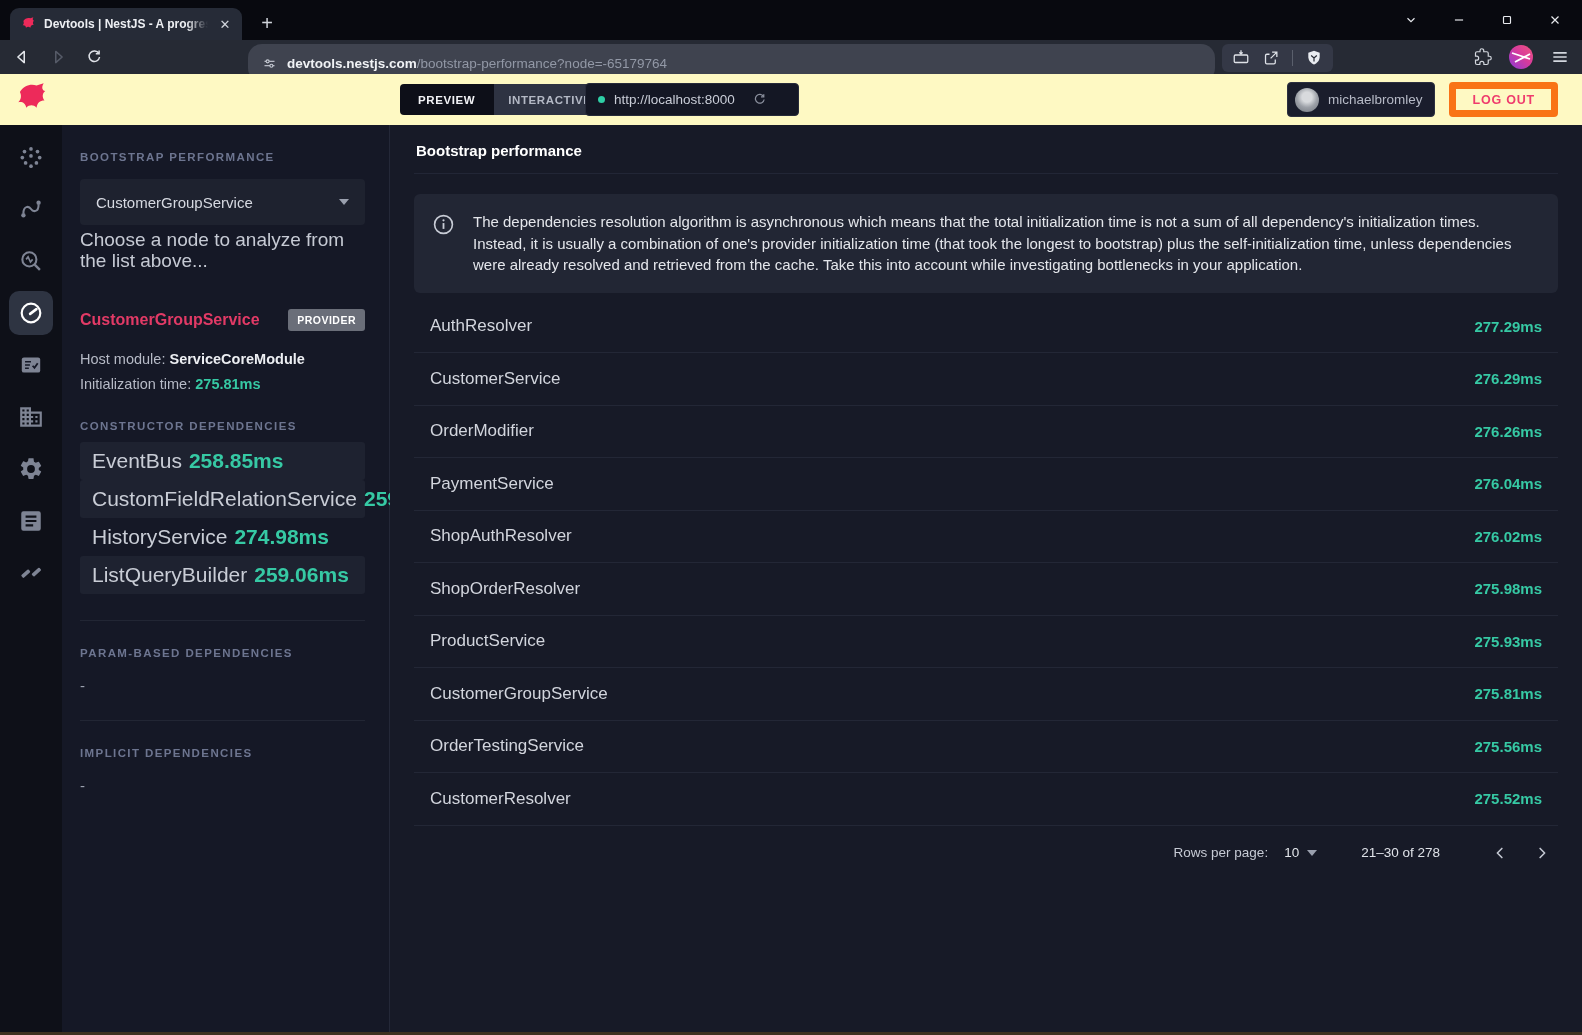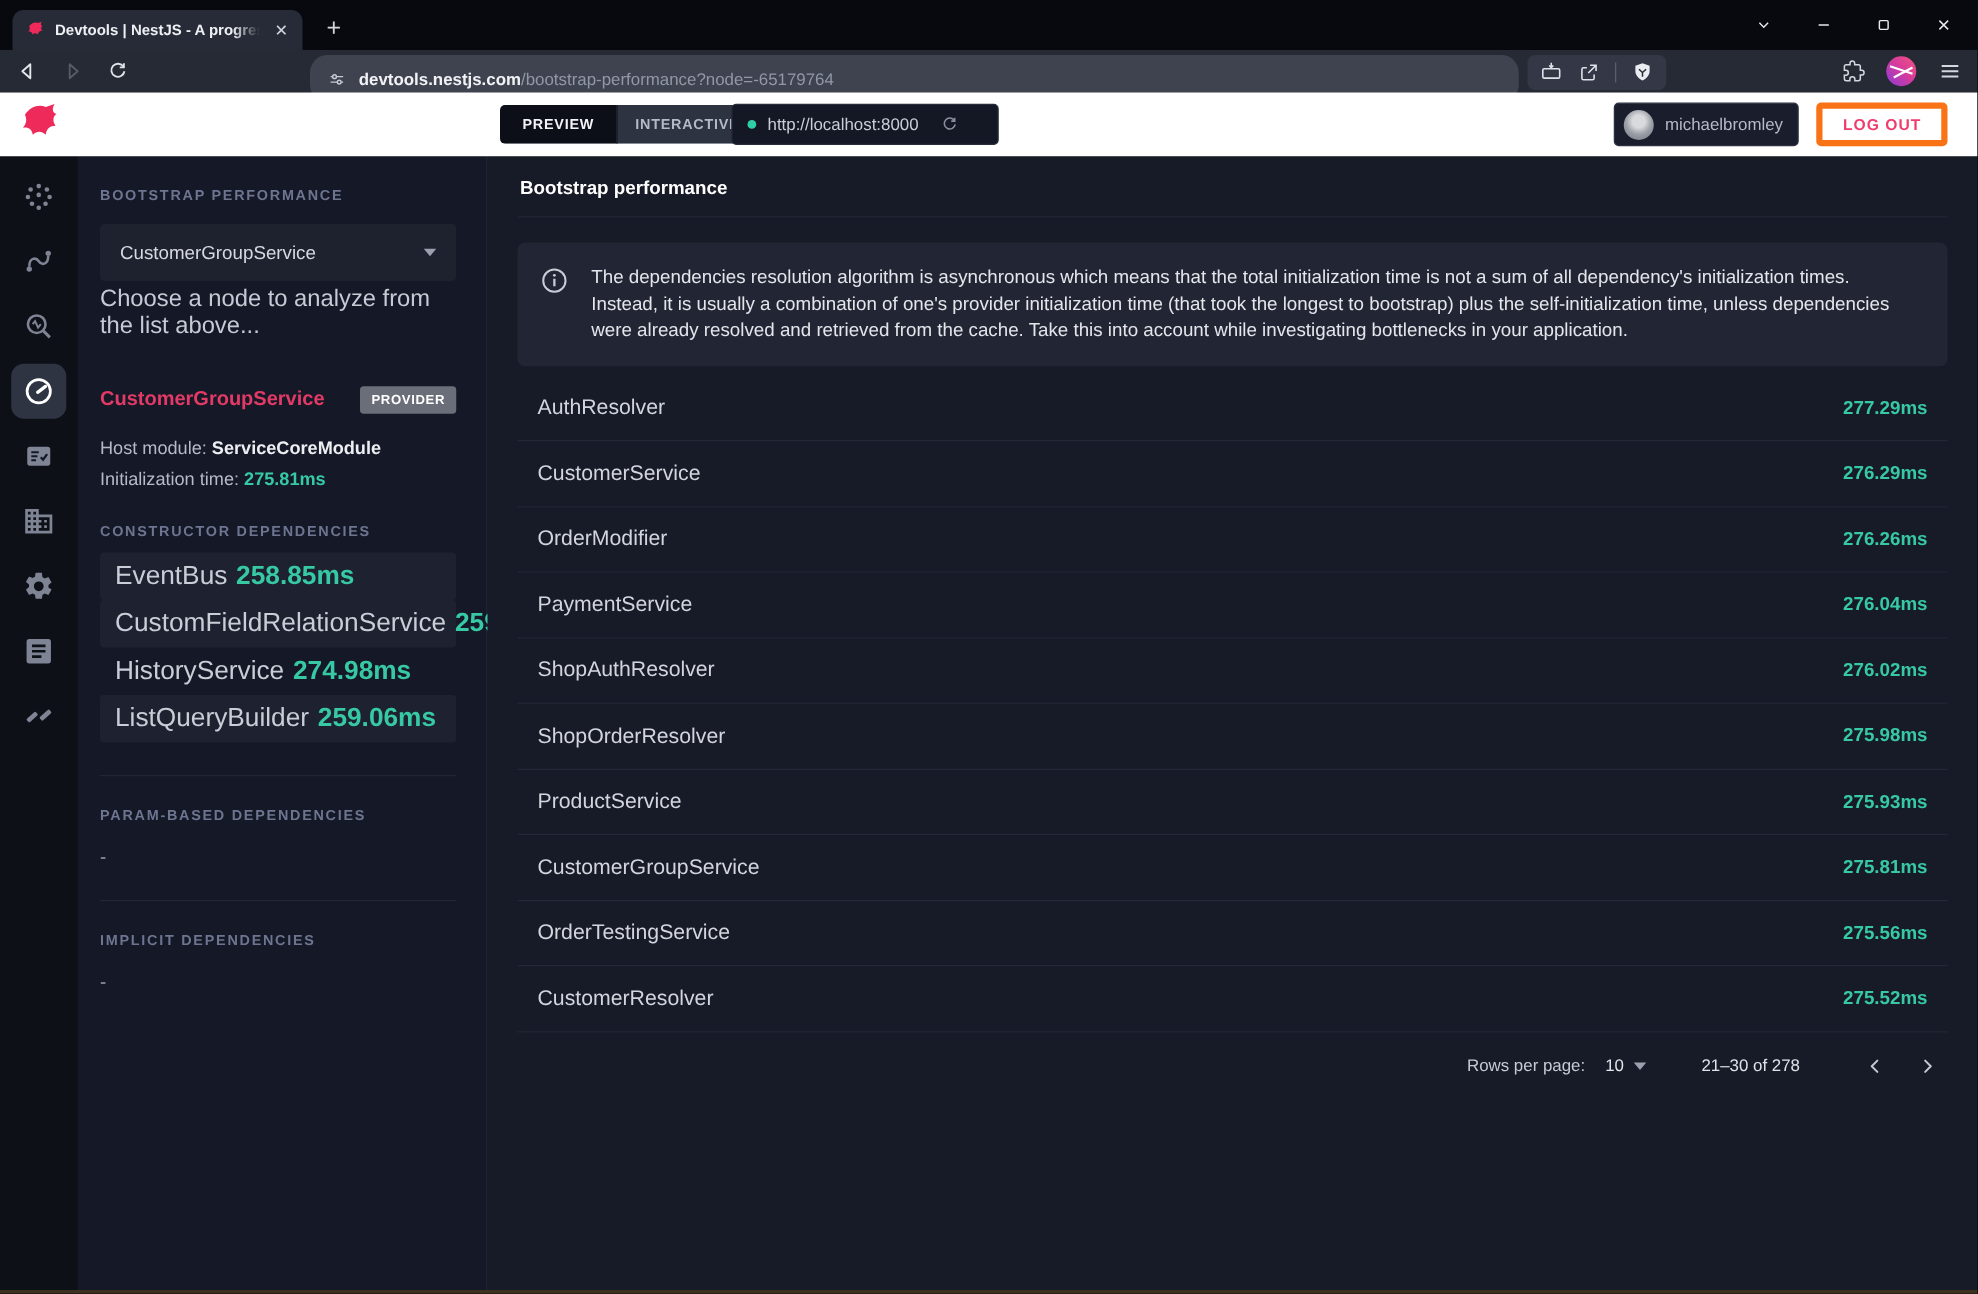--- a/index.html
+++ b/index.html
@@ -19,33 +19,33 @@
   .toolbar { height:34px; background:#262a34; display:flex; align-items:center; position:relative; flex:none; }
   .navbtn { width:28px; height:28px; display:flex; align-items:center; justify-content:center; margin-left:8px; }
   .urlbar { position:absolute; left:248px; top:4px; width:967px; height:38px; background:#3f434f; border-radius:14px; display:flex; align-items:center; padding:0 14px; gap:10px; }
   .url-text { font-size:13.5px; color:#9298a6; white-space:nowrap; }
   .url-text b { color:#f0f2f5; font-weight:bold; }
   .toolgroup { position:absolute; left:1222px; top:4px; height:28px; background:#343846; border-radius:6px; display:flex; align-items:center; padding:0 10px; gap:12px; }
   .tg-div { width:1px; height:16px; background:#5a5f6c; }
   .tb-right { position:absolute; right:12px; top:0; height:34px; display:flex; align-items:center; gap:16px; }
 
   
-  .appheader { height:51px; background:#ffffff; position:relative; flex:none; }
+  .appheader { height:51px; background:#fef9c3; position:relative; flex:none; }
   .nest-logo { position:absolute; left:12px; top:6px; }
   .segment { position:absolute; left:400px; top:10px; height:31px; display:flex; border-radius:4px; overflow:hidden; font-size:11.5px; font-weight:bold; letter-spacing:.6px; }
   .seg-preview { background:#0d0f18; color:#f2f3f6; display:flex; align-items:center; padding:0 18px; }
   .seg-interactive { background:#2e3342; color:#b4b9c5; display:flex; align-items:center; padding:0 14px; border-left:1px solid #0d0f18; }
   .target-url { position:absolute; left:585px; top:9px; height:33px; min-width:214px; background:#141724; border:1px solid #272b3a; border-radius:4px; display:flex; align-items:center; padding:0 12px; gap:9px; }
   .dot { width:7px; height:7px; border-radius:50%; background:#2ecfa6; }
   .target-url-text { font-size:13.5px; color:#c9cdd7; }
   .hdr-right { position:absolute; right:24px; top:8px; display:flex; align-items:center; gap:14px; }
   .userpill { height:35px; background:#1a1d2c; border:1px solid #2c3040; border-radius:4px; display:flex; align-items:center; padding:0 12px 0 7px; gap:9px; }
   .avatar-photo { width:24px; height:24px; border-radius:50%; background:radial-gradient(circle at 50% 38%, #d8dadd 0 26%, #9ca0a7 54%, #6f747c 100%); }
   .username { font-size:13.5px; color:#b6bac6; }
-  .logout { height:35px; border:5px solid #f97316; color:#ef3c6d; font-weight:bold; font-size:12.5px; letter-spacing:.8px; border-radius:4px; display:flex; align-items:center; padding:0 16px; background:transparent; }
+  .logout { height:35px; border:7px solid #f97316; color:#ef3c6d; font-weight:bold; font-size:12.5px; letter-spacing:.8px; border-radius:4px; display:flex; align-items:center; padding:0 16px; background:transparent; }
 
   
   .appbody { flex:1; display:flex; min-height:0; }
   .rail { width:62px; background:#0e1018; flex:none; display:flex; flex-direction:column; align-items:center; padding-top:10px; gap:8px; }
   .rail-item { width:44px; height:44px; border-radius:10px; display:flex; align-items:center; justify-content:center; }
   .rail-item.active { background:#2e3442; }
 
   .panel { width:328px; background:#151826; border-right:1px solid #242838; flex:none; padding:26px 24px 0 18px; }
   .sec-label { font-size:11.5px; font-weight:bold; letter-spacing:1.4px; color:#6d7590; text-transform:uppercase; }
   .select { margin-top:16px; height:46px; background:#1e222f; border-radius:4px; display:flex; align-items:center; justify-content:space-between; padding:0 16px; }

